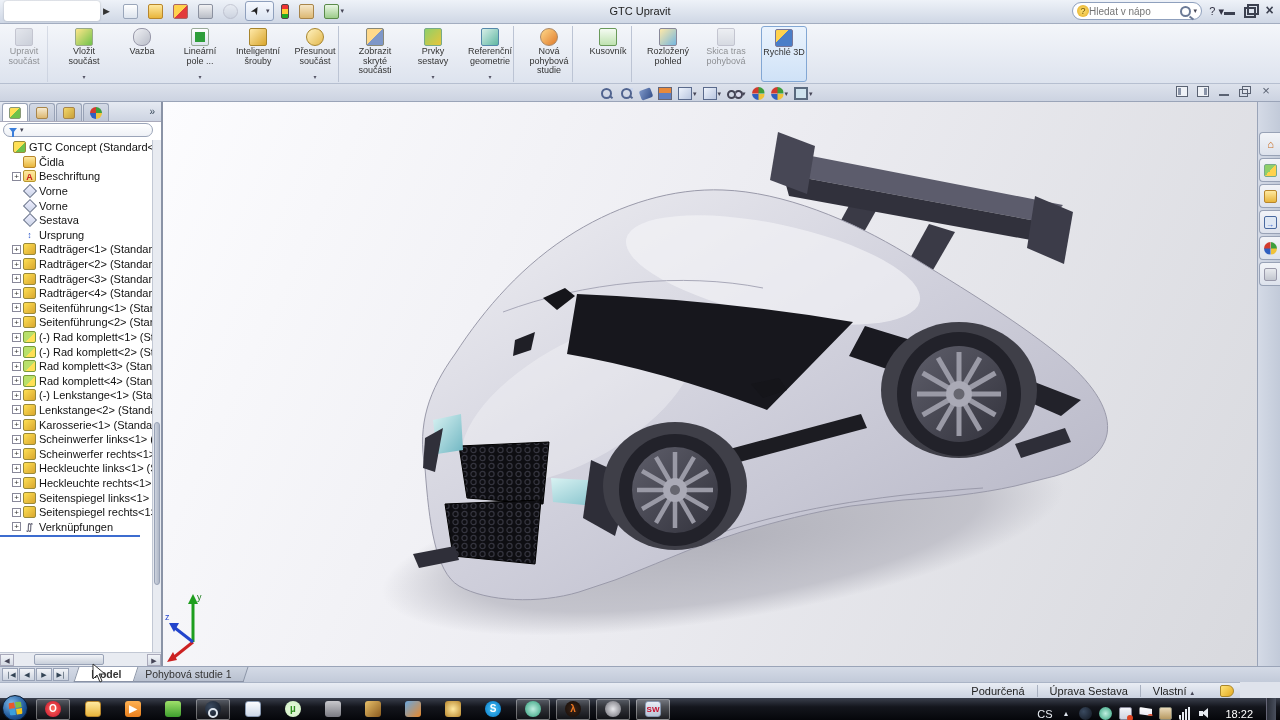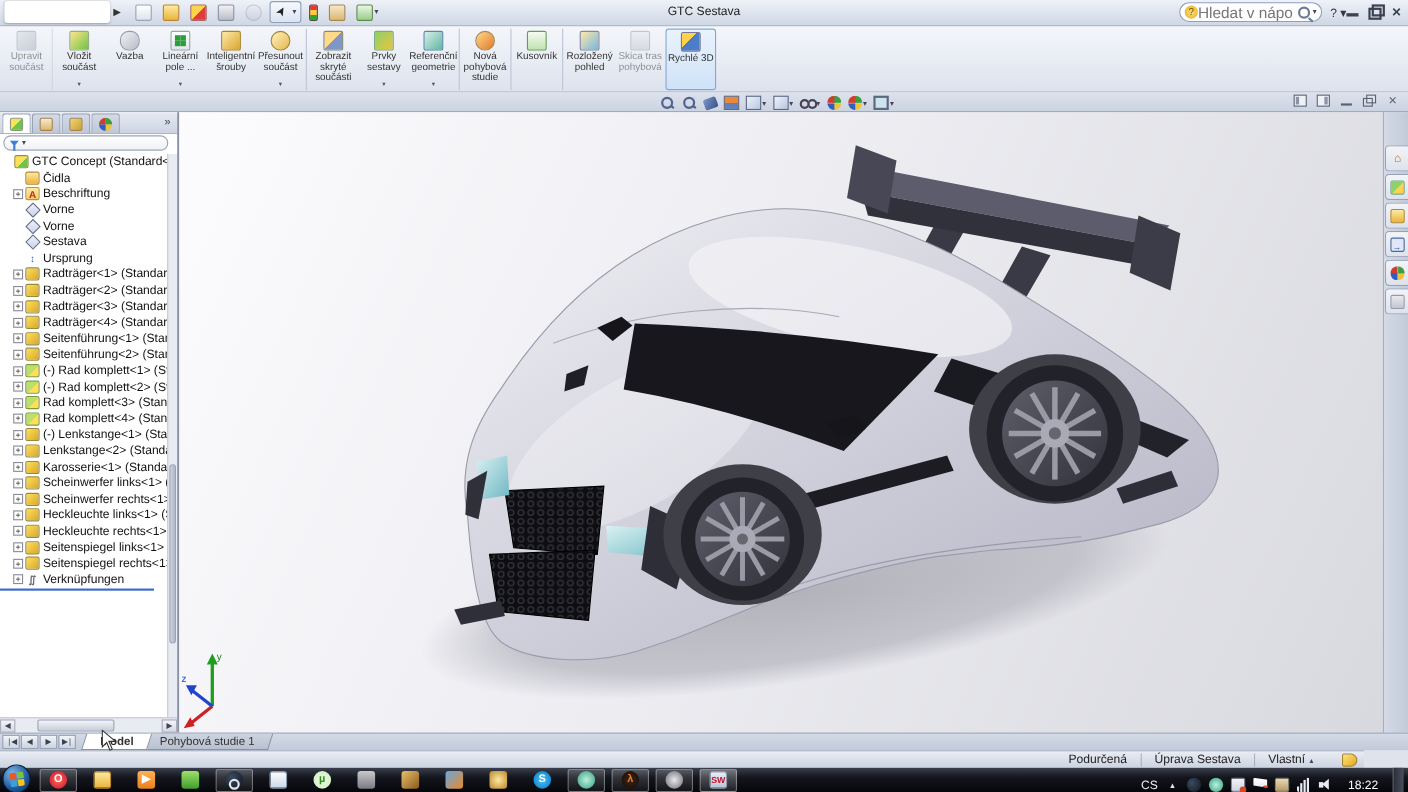--- a/index.html
+++ b/index.html
@@ -29,36 +29,36 @@
   .qicon[data-icon="select-arrow"]::before { content:"➤"; position:absolute; left:2px; top:0px; font-size:11px; color:#222; transform:rotate(-60deg); }
   .qicon[data-icon="traffic-light"]{ background:linear-gradient(#e33 33%,#fc3 33% 66%,#2a2 66%); border:1px solid #544; width:8px; }
   .qicon[data-icon="file-properties"]{ background:linear-gradient(#f6e7c8,#dcb873); border:1px solid #a8854a; }
   .qicon[data-icon="design-checker"]{ background:linear-gradient(#e9f6e4,#9ccc8a); border:1px solid #5a8a4a; }
   #title-text { position:absolute; left:0; right:0; text-align:center; top:5px; font-size:11px; color:#222; }
   #search-area { position:absolute; right:78px; top:2px; display:flex; align-items:center; }
   #search-box { width:130px; height:18px; background:#fff; border:1px solid #8fa0bd; border-radius:9px;
     display:flex; align-items:center; padding:0 4px; }
   #search-help-icon { width:12px; height:12px; border-radius:50%; background:radial-gradient(#ffe478,#e3a81f); color:#6b4e00;
     font-size:9px; line-height:12px; text-align:center; flex:0 0 12px; }
-  #search-input { border:none; outline:none; flex:1; font-size:14px; color:#777; width:70px; background:transparent; font-family:"Liberation Sans",sans-serif; }
+  #search-input { border:none; outline:none; flex:1; font-size:10px; color:#777; width:70px; background:transparent; font-family:"Liberation Sans",sans-serif; }
   #search-mag { width:11px; height:11px; border:2px solid #6b7a96; border-radius:50%; position:relative; margin-right:2px; }
   #search-mag::after { content:""; position:absolute; width:5px; height:2px; background:#6b7a96; transform:rotate(40deg); left:7px; top:9px; }
   #search-caret { font-size:7px; color:#445; }
   #help-btn { position:absolute; right:56px; top:5px; font-size:11px; color:#334; }
   #win-controls { position:absolute; right:4px; top:4px; display:flex; gap:7px; align-items:center; }
   .wc { width:13px; height:13px; position:relative; color:#3c4150; }
   .wc.min::after { content:""; position:absolute; left:1px; right:1px; bottom:2px; height:3px; background:#3c4150; }
   .wc.restore::after { content:""; position:absolute; left:1px; top:3px; width:8px; height:7px; border:2px solid #3c4150; }
   .wc.restore::before { content:""; position:absolute; left:4px; top:0px; width:8px; height:7px; border:2px solid #3c4150; background:#dfe5f0; }
   .wc.close { font-size:14px; line-height:12px; text-align:center; font-weight:bold; }
 
   
   #ribbon { position:absolute; top:24px; left:0; width:1280px; height:60px;
     background:linear-gradient(#f4f6fa,#dde3ee); border-bottom:1px solid #b6bfd0;
-    display:flex; align-items:stretch; padding:2px 2px 1px 2px; }
+    display:flex; align-items:stretch; padding:2px 2px 1px 2px;gap:12px; }
   .rb { display:flex; flex-direction:column; align-items:center; justify-content:flex-start;
     width:46px; padding:2px 1px; border-radius:3px; position:relative; }
   .rb .ricon { width:18px; height:18px; border-radius:2px; margin-bottom:1px; flex:0 0 18px; }
   .rb .rlabel { font-size:9px; line-height:9.5px; color:#333; text-align:center; }
   .rb .rcaret { font-size:6px; color:#556; margin-top:auto; display:none; }
   .rb.dropdown .rcaret { display:block; }
   .rb.disabled { opacity:.5; }
   .rb.selected { background:linear-gradient(#eaf3fd,#cfe2f7); border:1px solid #82a7d4; }
   .rb.sep { border-right:1px solid #bcc4d4; border-radius:0; margin-right:1px; padding-right:2px; }
   .ricon[data-icon="edit-component"]{ background:linear-gradient(135deg,#d7dae2,#aab0be); border:1px solid #99a; }
@@ -295,21 +295,21 @@
         </div>
         <div class="qt">
           <span class="qicon" data-icon="file-properties"></span>
 
         </div>
         <div class="qt caret">
           <span class="qicon" data-icon="design-checker"></span>
           <span class="qcaret">▾</span>
         </div>
       </div>
-    <div id="title-text">GTC Sestava</div>
+    <div id="title-text">GTC Upravit</div>
     <div id="search-area">
       <div id="search-box">
         <span id="search-help-icon">?</span>
         <input id="search-input" placeholder="Hledat v nápo" style="">
         <span id="search-mag"></span>
         <span id="search-caret">▾</span>
       </div>
     </div>
     <div id="help-btn"><span>?</span> ▾</div>
     <div id="win-controls">

